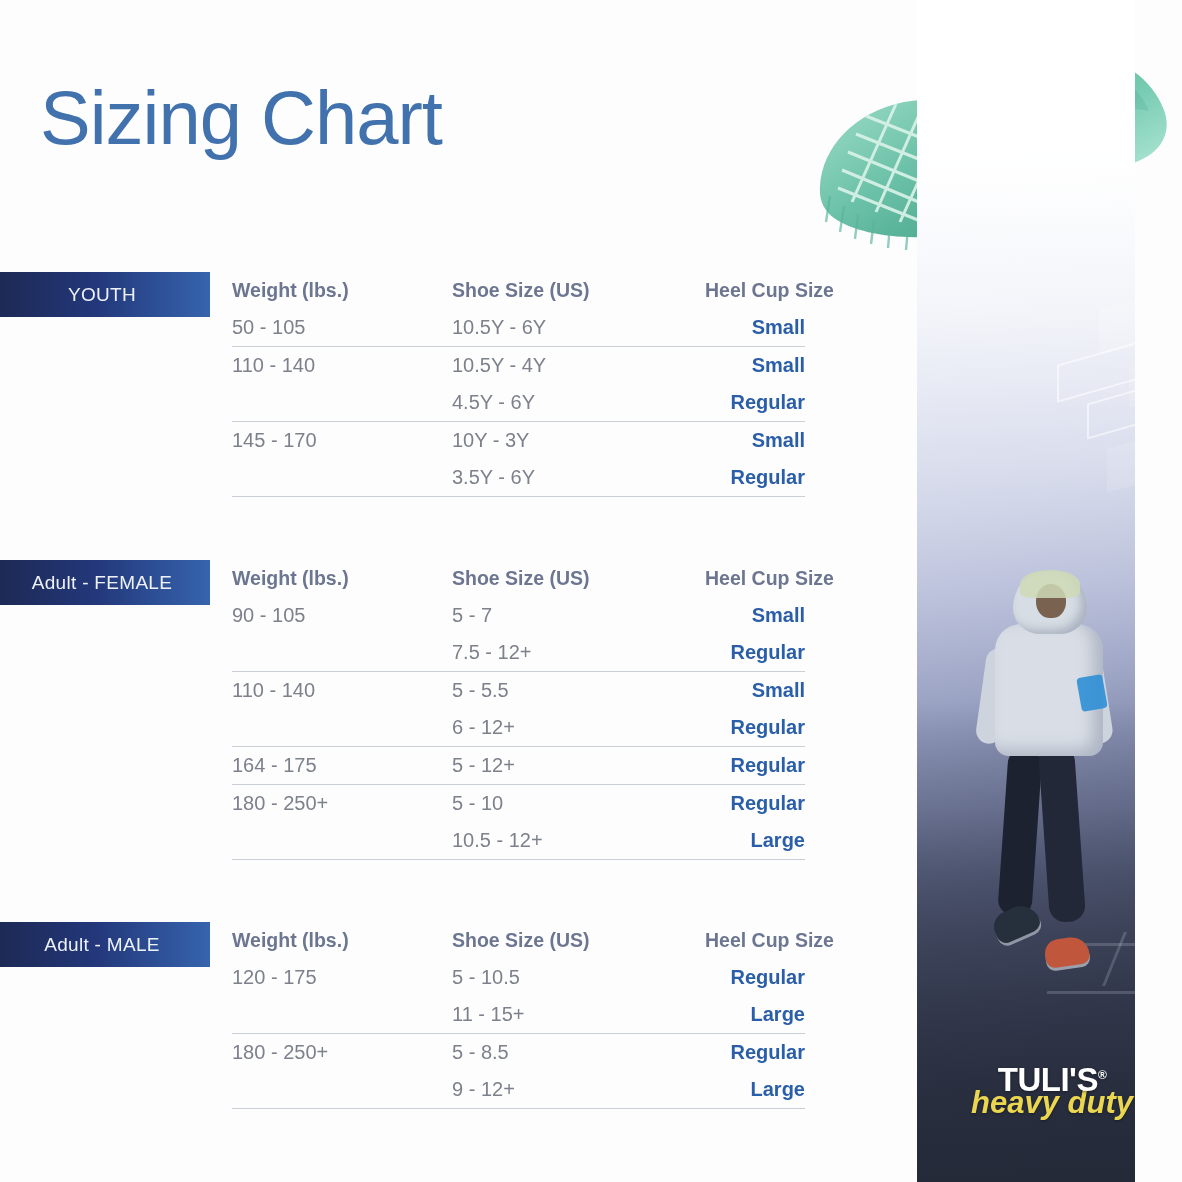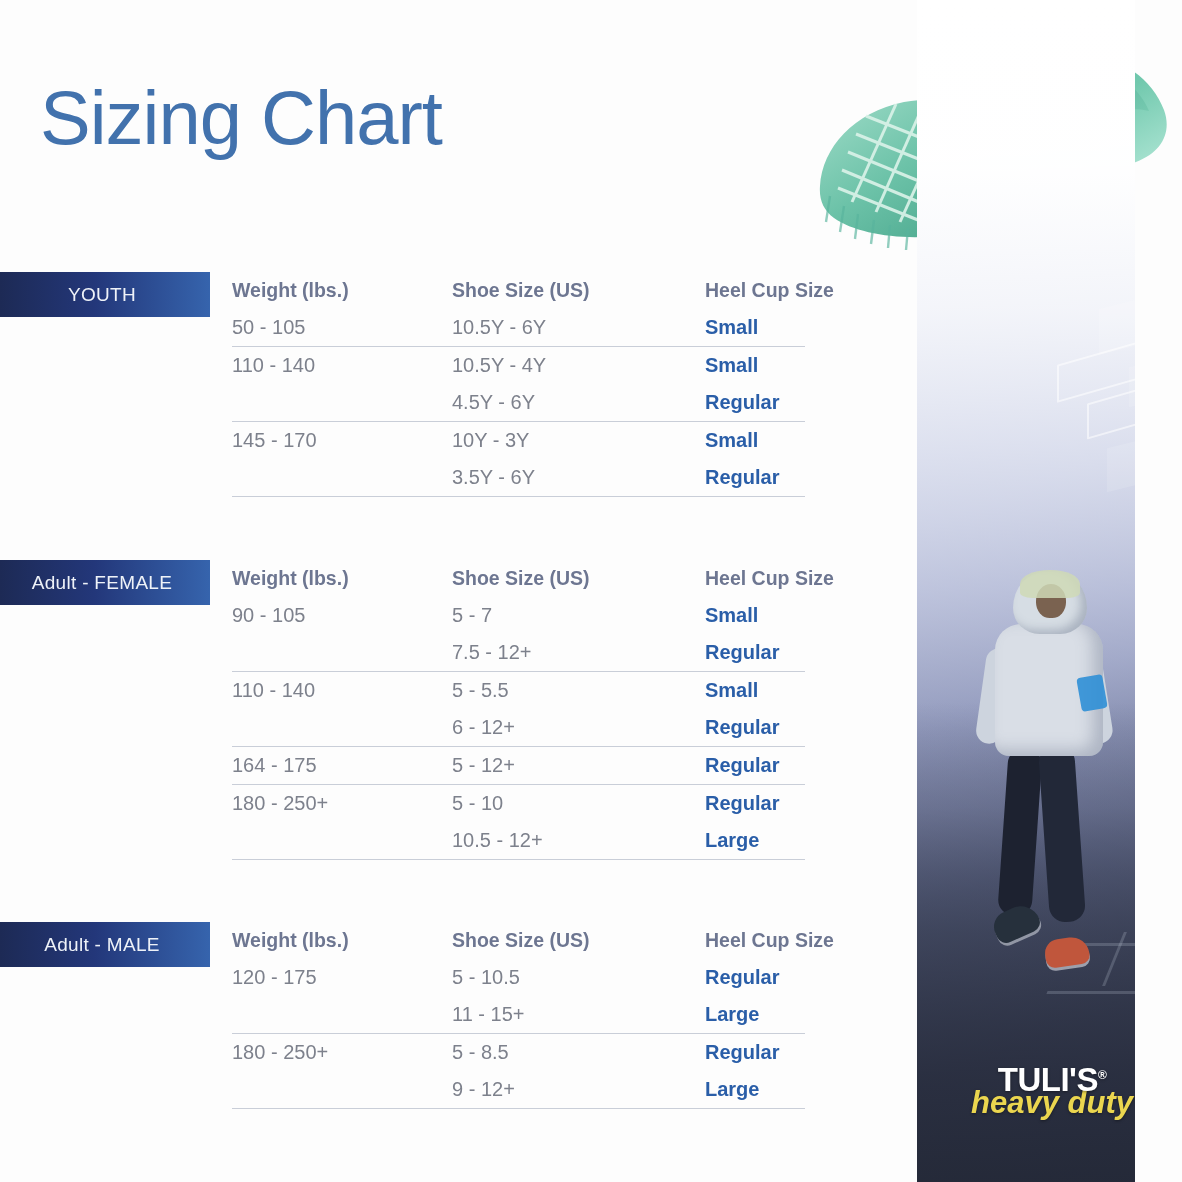--- a/index.html
+++ b/index.html
@@ -284,20 +284,21 @@
     color: #7d818c;
     font-size: 20px;
     font-weight: normal;
     white-space: nowrap;
   }
   .cell-cup {
     color: #2a5ea8;
     font-size: 20px;
     font-weight: bold;
     white-space: nowrap;
+    text-align: right;
   }
 </style>
 </head>
 <body>
 
 <div id="page">
 
   <div id="page-title">Sizing Chart</div>
 
   <div id="product-image">

